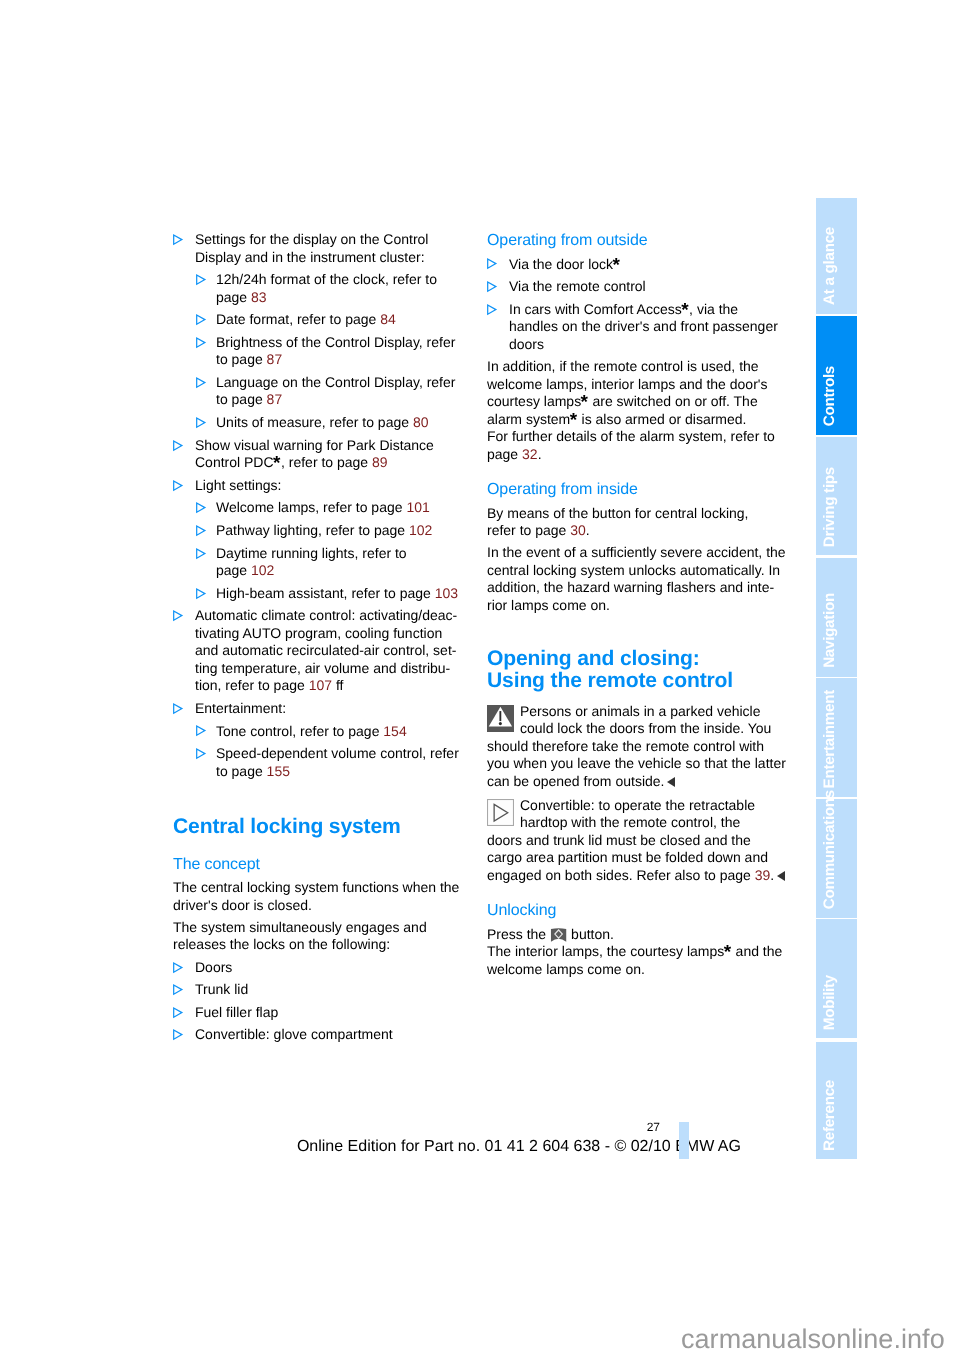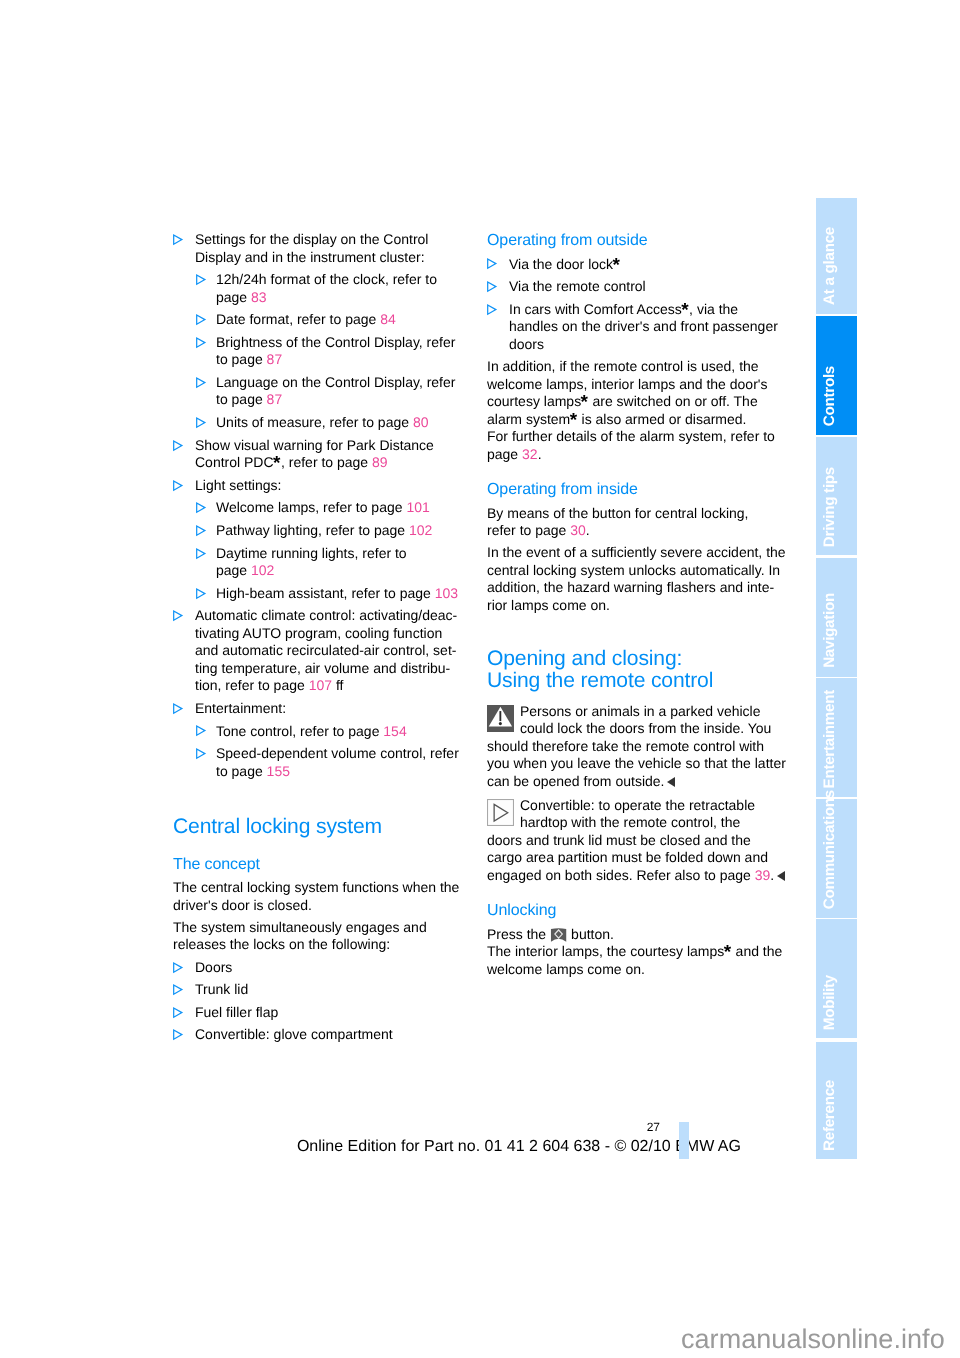--- a/index.html
+++ b/index.html
@@ -12,29 +12,29 @@
 
   
   .col{position:absolute;top:231px;font-size:14px;line-height:17.5px;}
   .col-left{left:173px;width:330px;}
   .col-right{left:487px;width:330px;}
 
   
   p{margin:0 0 0 0;}
   .para{margin-bottom:4.7px;}
 
-  h1.sec{font-size:21.1px;line-height:22px;font-weight:normal;color:#008ef5;
+  h1.sec{font-size:21.1px;line-height:22px;font-weight:bold;color:#008ef5;
          margin:36.3px 0 16.3px 0;letter-spacing:-0.15px;}
   h2.sub{font-size:16px;line-height:19px;font-weight:normal;color:#008ef5;
          margin:0 0 5.5px 0;letter-spacing:-0.1px;}
   p + h2.sub{margin-top:17px;}
   .col-right h1.sec{margin-top:34px;margin-bottom:10.4px;}
   p.note{margin-bottom:6.4px;}
 
-  .blue{color:#ec4899;}
+  .blue{color:#7f1d1d;}
 
   
   ul{list-style:none;margin:0;padding:0;}
   li{position:relative;padding-left:22px;margin:0 0 5.1px 0;}
   li.l2{padding-left:20px;margin:0 0 5.1px 0;}
   ul.lvl2{margin:5.2px 0 0 1px;}
 
   
   .tri{position:absolute;left:-0.3px;top:2.9px;width:9.6px;height:11.2px;display:block;}
   .tri svg{display:block;width:9.6px;height:11.2px;overflow:visible;}

